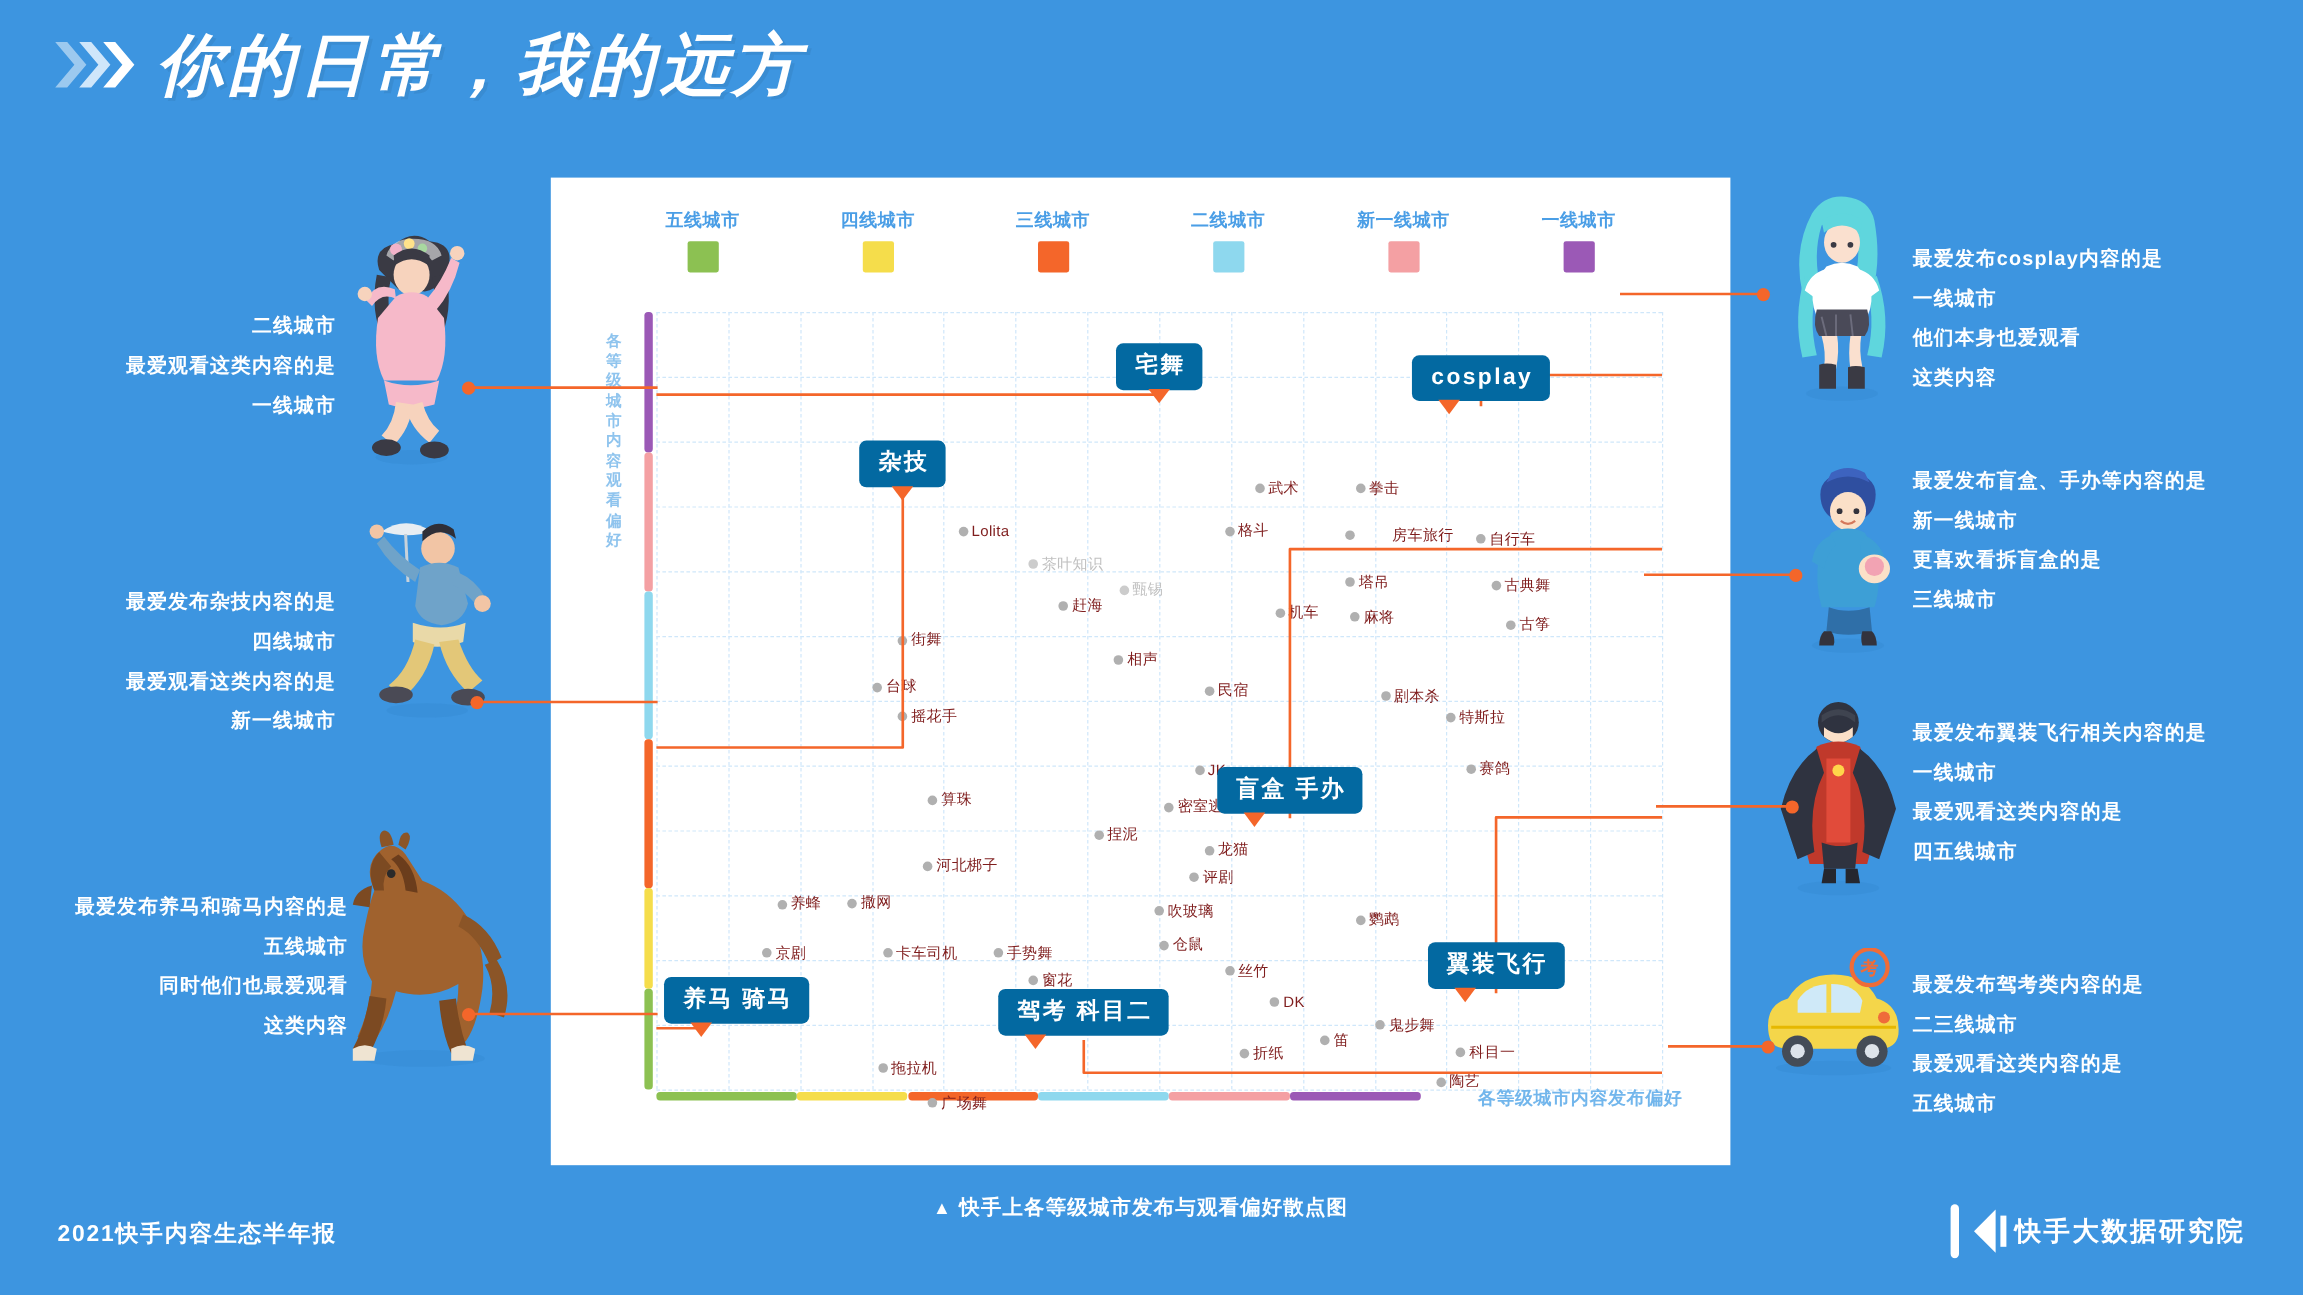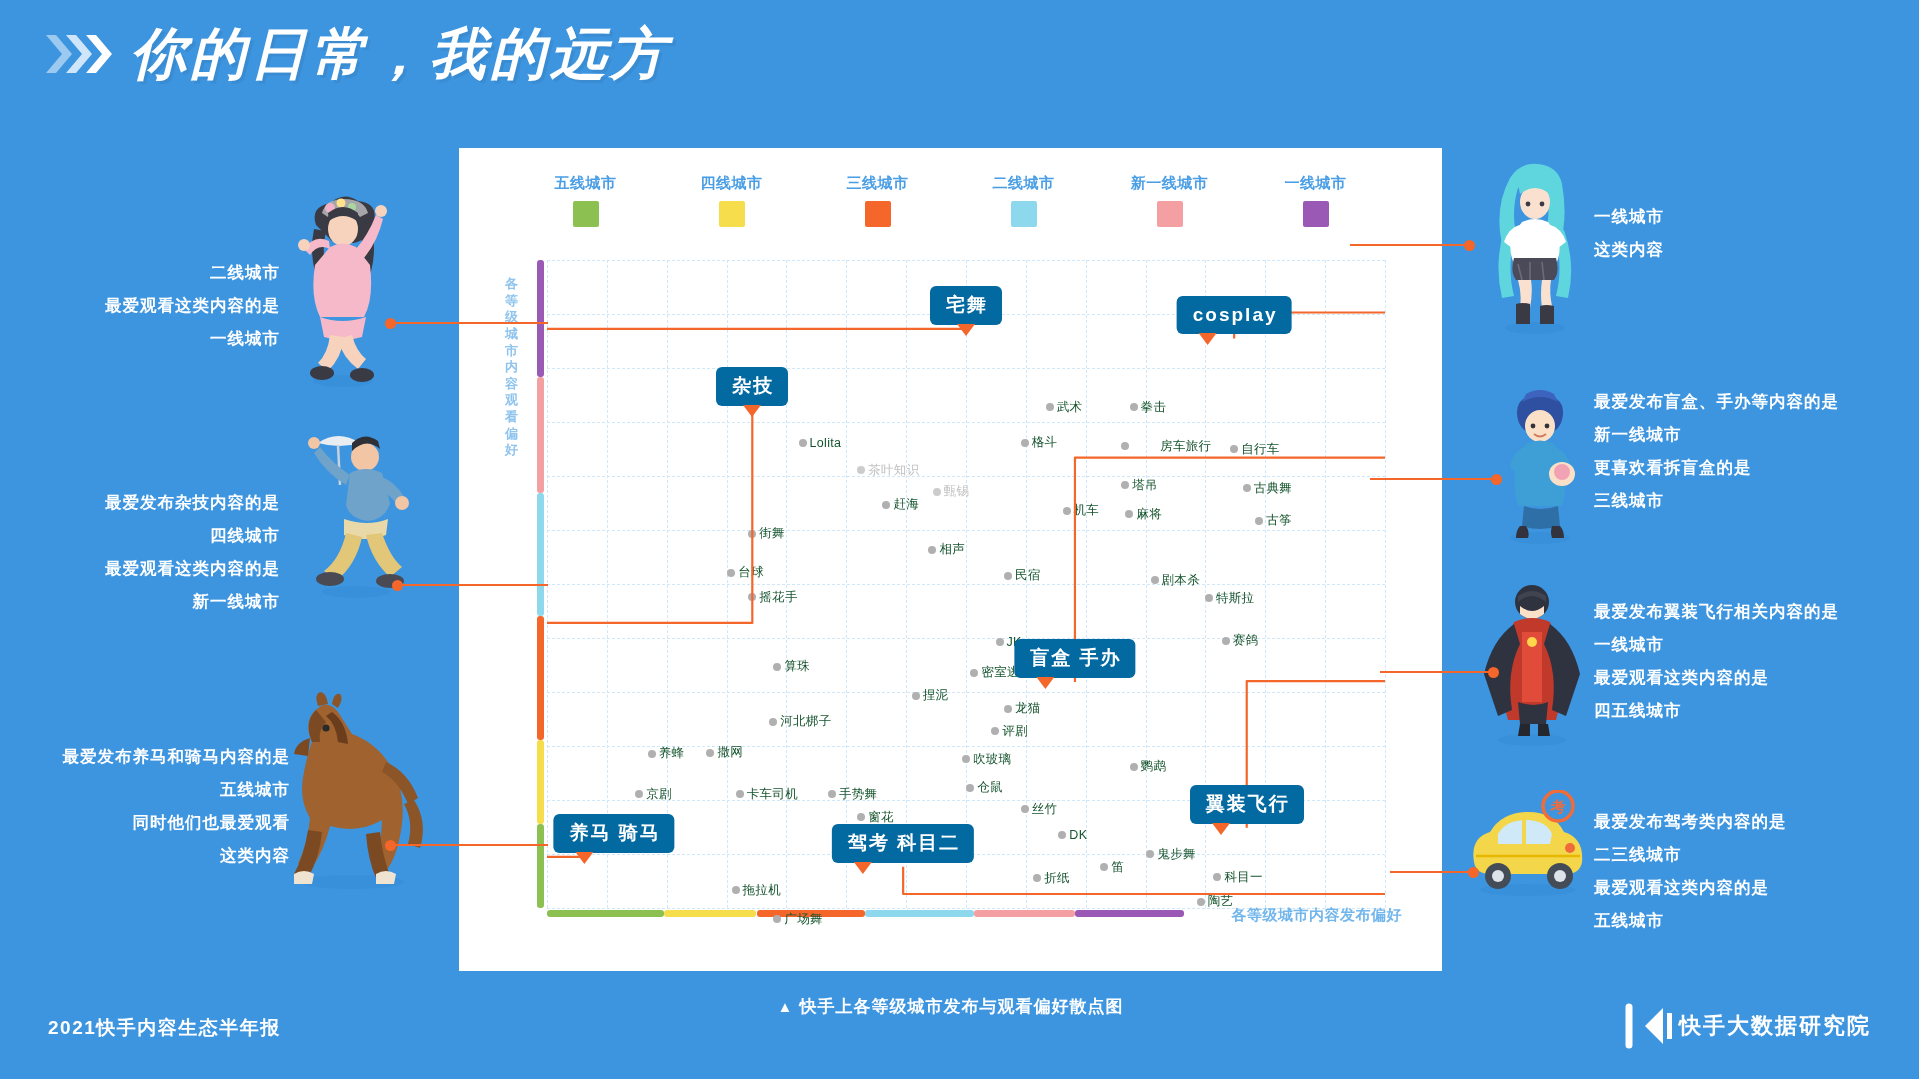--- a/index.html
+++ b/index.html
@@ -90,21 +90,21 @@
     position: absolute;
     display: flex; align-items: center; gap: 3px;
     transform: translate(-4px, -7px);
     white-space: nowrap;
   }
   .pt .dot {
     width: 8px; height: 8px; border-radius: 50%;
     background: #b0b0b0; flex: none;
   }
   .pt .lbl {
-    font-size: 12.5px; color: #14532d; letter-spacing: .3px;
+    font-size: 12.5px; color: #7f1d1d; letter-spacing: .3px;
     font-family: "Liberation Sans", "DejaVu Sans", sans-serif;
   }
   .pt.faint .dot { background: #cccccc; }
   .pt.faint .lbl { color: #c0c0c0; }
 
   
   .bubble {
     position: absolute;
     background: #0369a1;
     color: #ffffff;
@@ -494,21 +494,23 @@
 </div>
 
 <div class="anno left" style="left:0px; top:740px; width:290px;">
   <div>最爱发布养马和骑马内容的是</div>
   <div>五线城市</div>
   <div>同时他们也最爱观看</div>
   <div>这类内容</div>
 </div>
 
 <div class="anno right" style="left:1594px; top:200px; width:320px;">
+  <div>最爱发布cosplay内容的是</div>
   <div>一线城市</div>
+  <div>他们本身也爱观看</div>
   <div>这类内容</div>
 </div>
 
 <div class="anno right" style="left:1594px; top:385px; width:330px;">
   <div>最爱发布盲盒、手办等内容的是</div>
   <div>新一线城市</div>
   <div>更喜欢看拆盲盒的是</div>
   <div>三线城市</div>
 </div>
 

